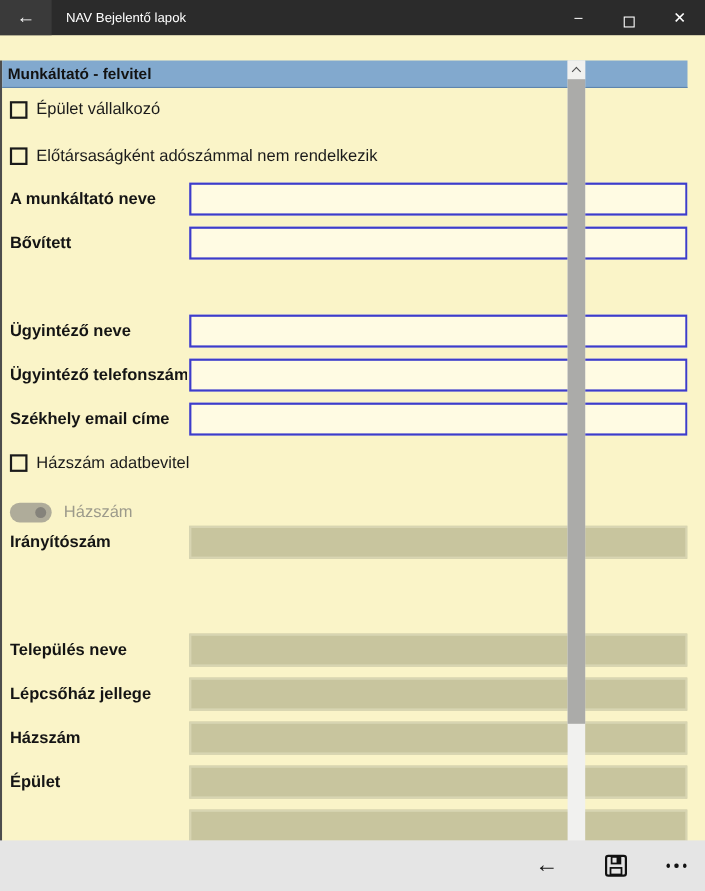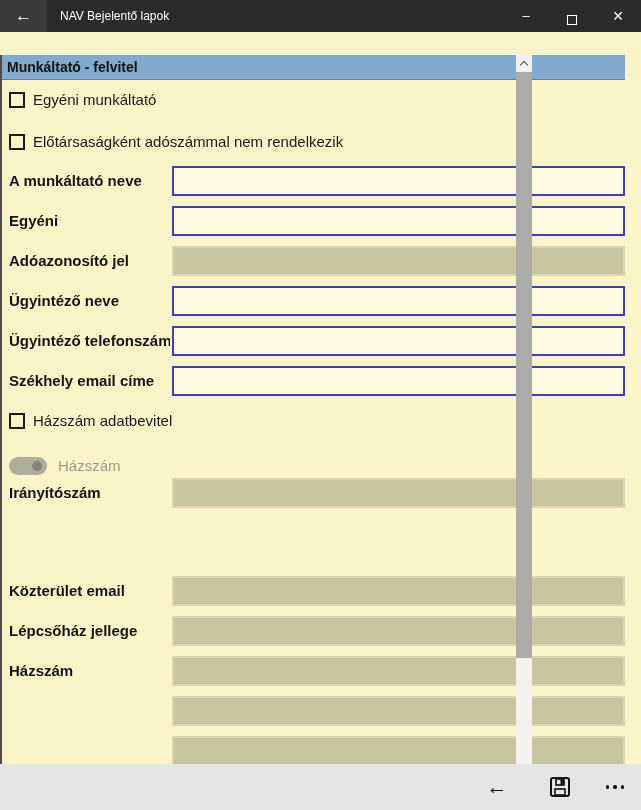--- a/index.html
+++ b/index.html
@@ -78,42 +78,38 @@
   <div class="bodyarea">
 
     <div class="header">
       <span>Munkáltató - felvitel</span>
     </div>
 
     <div class="content">
 
       <div class="cbrow" style="top:11px">
         <span class="cbbox"></span>
-        <span class="cblbl">Egyéni munkáltató</span>
+        <span class="cblbl">Épület vállalkozó</span>
       </div>
 
       <div class="cbrow" style="top:53px">
         <span class="cbbox"></span>
         <span class="cblbl">Előtársaságként adószámmal nem rendelkezik</span>
       </div>
 
       <div class="row" style="top:86px">
         <span class="lbl">A munkáltató neve</span>
         <input class="txt en" value="" style="">
       </div>
 
       <div class="row" style="top:126px">
-        <span class="lbl">Egyéni</span>
+        <span class="lbl">Bővített</span>
         <input class="txt en" value="" style="">
       </div>
 
-      <div class="row" style="top:166px">
-        <span class="lbl">Adóazonosító jel</span>
-        <input class="txt dis" disabled="" value="" style="">
-      </div>
 
       <div class="row" style="top:206px">
         <span class="lbl">Ügyintéző neve</span>
         <input class="txt en" value="" style="">
       </div>
 
       <div class="row" style="top:246px">
         <span class="lbl">Ügyintéző telefonszáma</span>
         <input class="txt en" value="" style="">
       </div>
@@ -133,35 +129,36 @@
       </div>
       <span class="toggle-lbl" style="top:377px">Házszám</span>
 
       <div class="row" style="top:398px">
         <span class="lbl">Irányítószám</span>
         <input class="txt dis" disabled="" value="" style="">
       </div>
 
 
       <div class="row" style="top:496px">
-        <span class="lbl">Közterület email</span>
+        <span class="lbl">Település neve</span>
         <input class="txt dis" disabled="" value="" style="">
       </div>
 
       <div class="row" style="top:536px">
         <span class="lbl">Lépcsőház jellege</span>
         <input class="txt dis" disabled="" value="" style="">
       </div>
 
       <div class="row" style="top:576px">
         <span class="lbl">Házszám</span>
         <input class="txt dis" disabled="" value="" style="">
       </div>
 
       <div class="row" style="top:616px">
+        <span class="lbl">Épület</span>
         <input class="txt dis" disabled="" value="" style="">
       </div>
 
       <div class="row" style="top:656px">
         <input class="txt dis" disabled="" value="" style="">
       </div>
 
       <div class="row" style="top:696px">
         <span class="lbl">Emelet</span>
         <input class="txt dis" disabled="" value="" style="">

